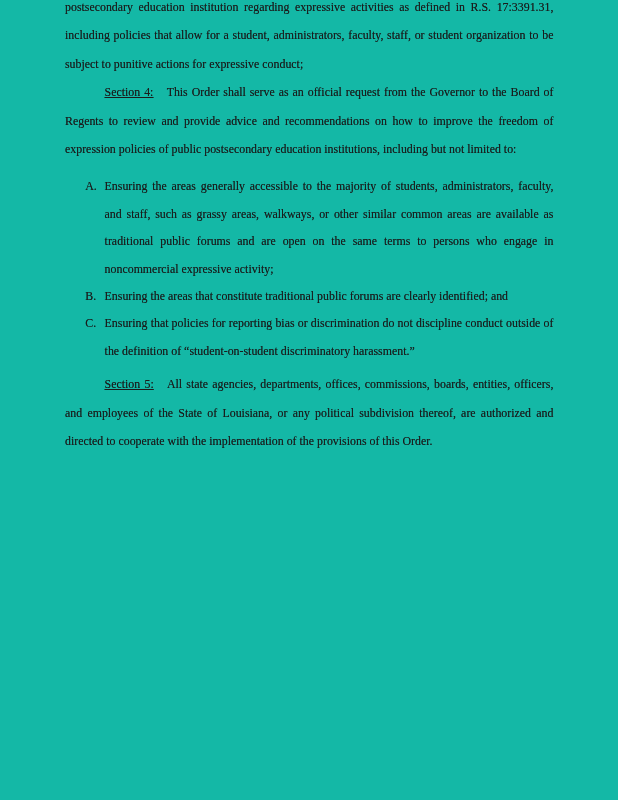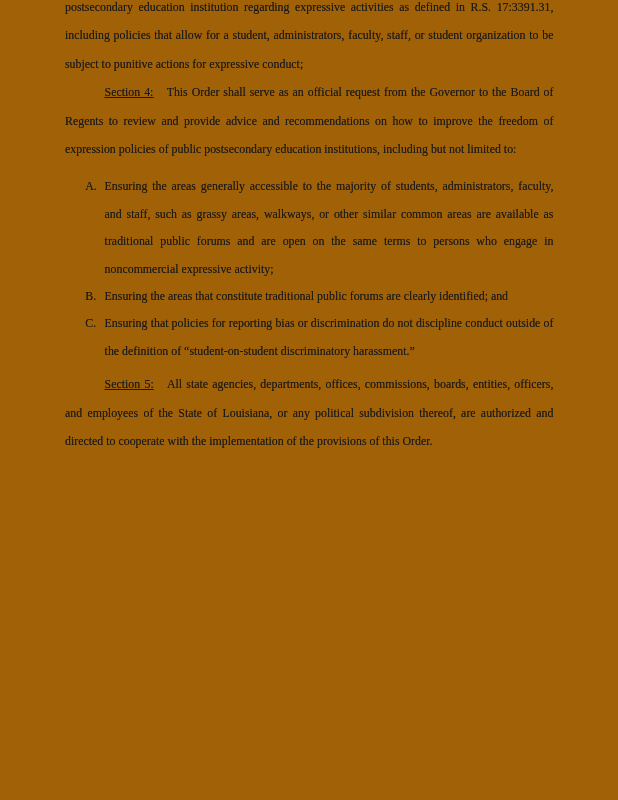--- a/index.html
+++ b/index.html
@@ -4,21 +4,21 @@
 <style>
   html, body {
     margin: 0;
     padding: 0;
     background: #ffffff;
   }
   .page {
     position: relative;
     width: 618px;
     height: 800px;
-    background: #a16207;
+    background: #14b8a6;
     overflow: hidden;
     font-family: "Liberation Serif", "DejaVu Serif", serif;
     color: #1b1b1b;
   }
   
   .content {
     position: absolute;
     left: 65px;
     top: 0;
     width: 555px;

